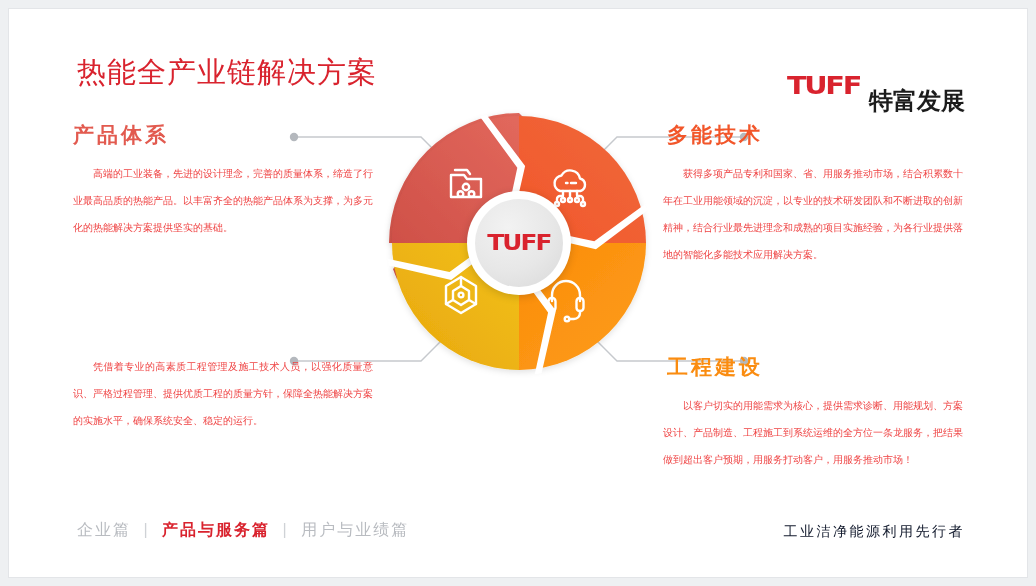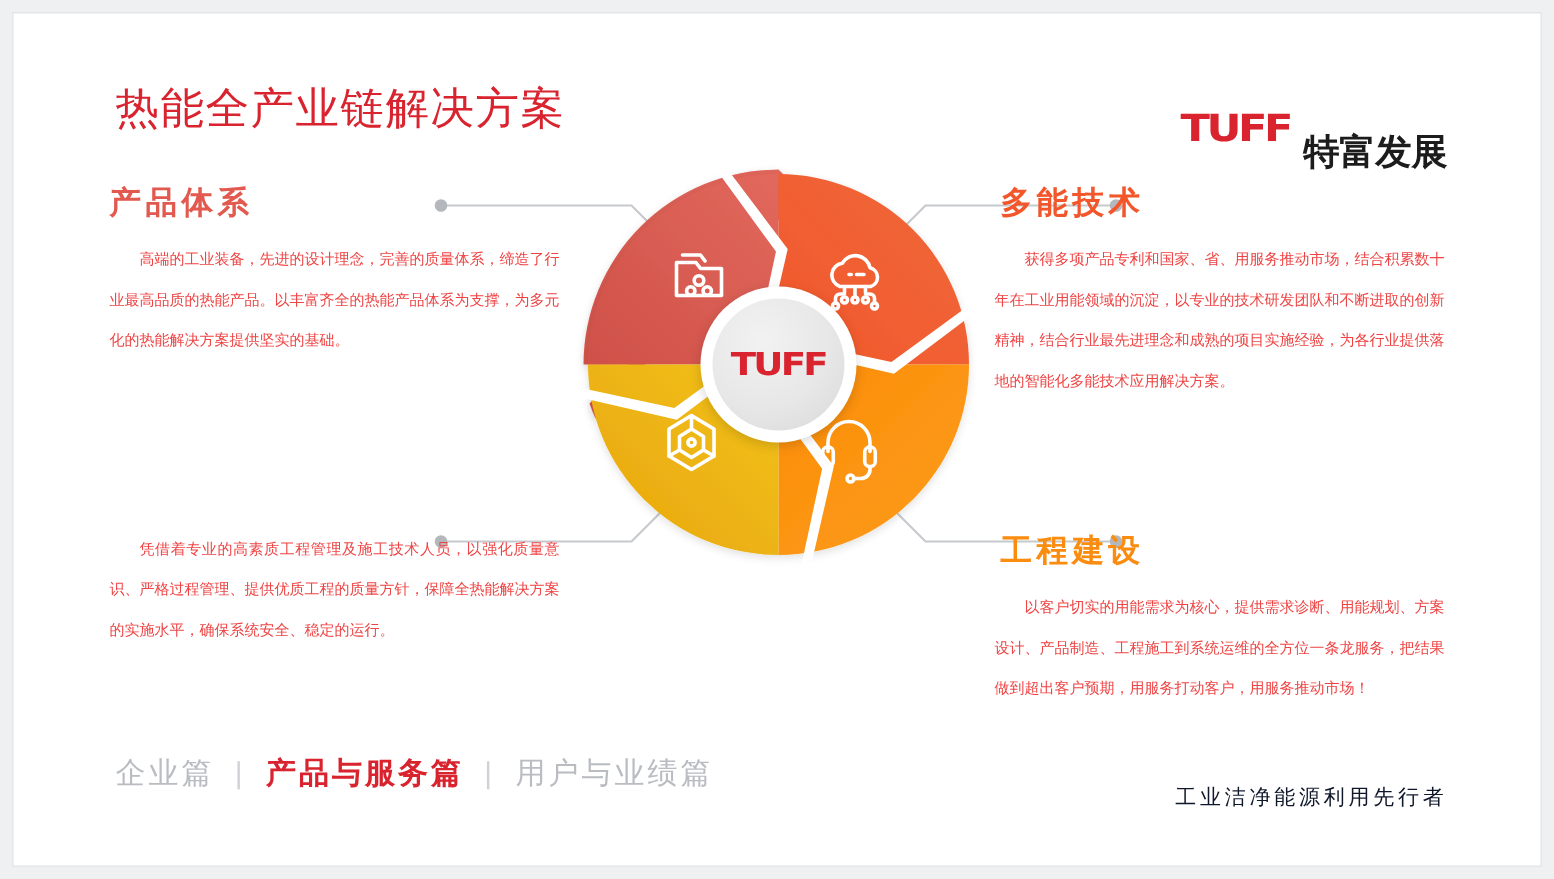--- a/index.html
+++ b/index.html
@@ -68,21 +68,21 @@
     background: radial-gradient(circle at 38% 32%, #f2f2f2 0%, #e7e7e7 55%, #d8d8d8 100%);
     display: flex; align-items: center; justify-content: center;
   }
   .hub-mark {
     font-size: 21px; font-weight: bold; color: #d9232e;
     letter-spacing: -1.6px; font-family: "DejaVu Sans", sans-serif;
     transform: scaleX(1.18);
   }
 
   
-  .footer-nav { position: absolute; left: 68px; bottom: 48px; font-size: 20px; letter-spacing: 2px; white-space: nowrap; margin-top: 16px; }
+  .footer-nav { position: absolute; left: 68px; bottom: 36px; font-size: 16px; letter-spacing: 2px; white-space: nowrap; margin-top: 16px; }
   .footer-nav .seg { color: #b9bcc1; }
   .footer-nav .seg.active { color: #d9232e; font-weight: bold; }
   .footer-nav .sep { color: #cfd2d6; margin: 0 6px; }
   .footer-tag {
     position: absolute; right: 62px; bottom: 36px;
     font-size: 14px; color: #0f172a; letter-spacing: 2.5px; white-space: nowrap;
   }
 </style>
 </head>
 <body>

